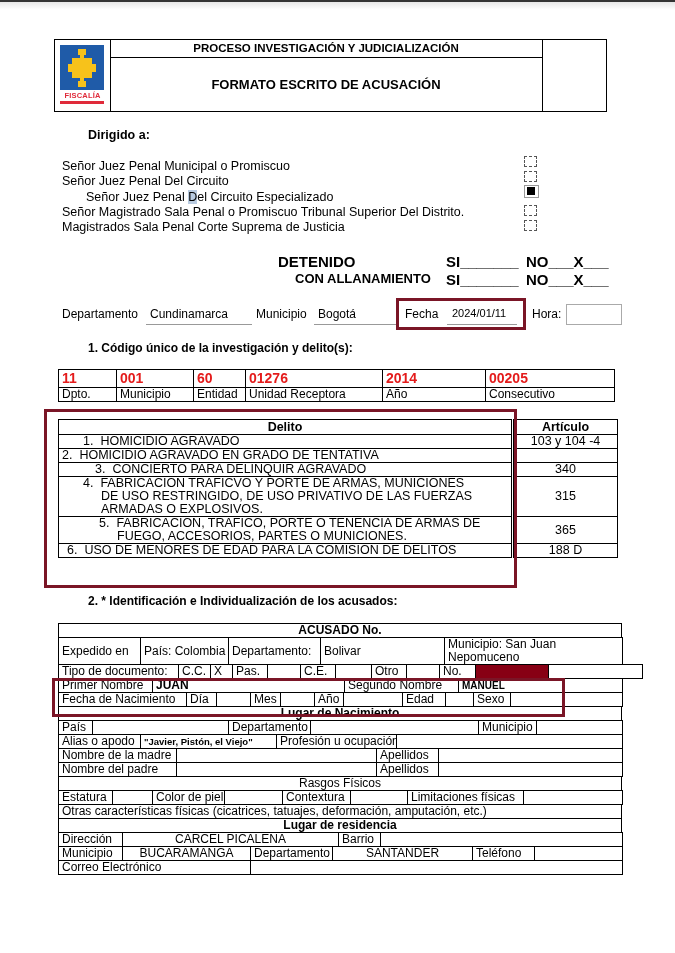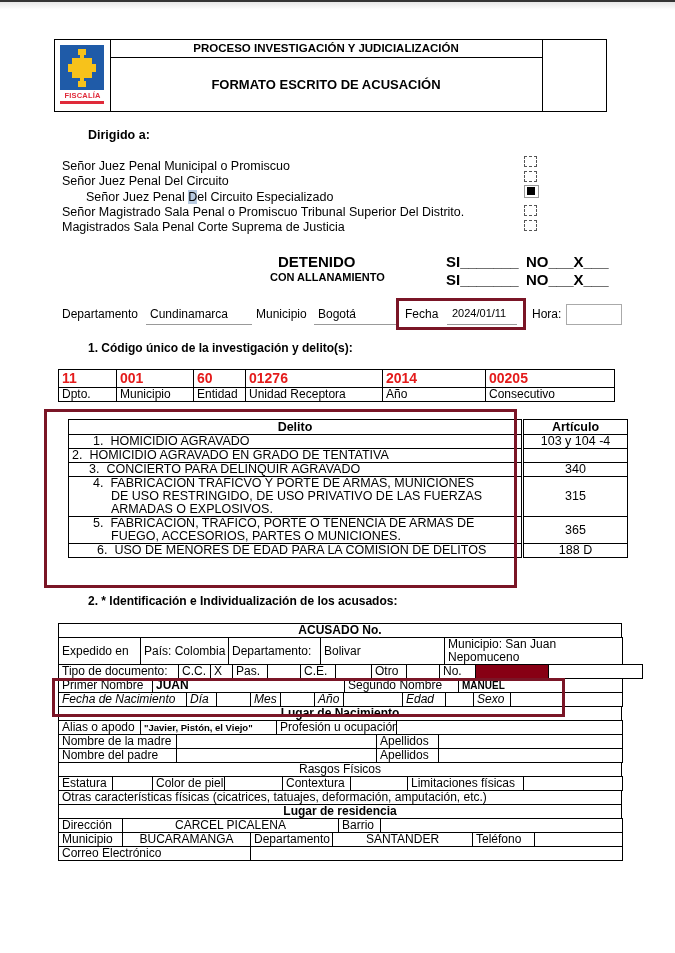--- a/index.html
+++ b/index.html
@@ -83,21 +83,21 @@
 
 <div class="chk" style="left:524px; top:156px;"></div>
 <div class="chk" style="left:524px; top:171px;"></div>
 <div class="chk on" style="left:524px; top:185px; width:15px; height:13px;"></div>
 <div class="chk" style="left:524px; top:205px;"></div>
 <div class="chk" style="left:524px; top:220px;"></div>
 
 <div class="txt bold" style="left:252px; top:253px; font-size:15px;">DETENIDO</div>
 <div class="txt bold" style="left:420px; top:253px; font-size:15px;">SI_______</div>
 <div class="txt bold" style="left:500px; top:253px; font-size:15px;">NO___X___</div>
-<div class="txt bold" style="left:244px; top:271px; font-size:11px;text-align:center;">CON ALLANAMIENTO</div>
+<div class="txt bold" style="left:269px; top:271px; font-size:13px;text-align:center;">CON ALLANAMIENTO</div>
 <div class="txt bold" style="left:420px; top:271px; font-size:15px;">SI_______</div>
 <div class="txt bold" style="left:500px; top:271px; font-size:15px;">NO___X___</div>
 
 <div class="txt" style="left:62px; top:307px; font-size:12px;">Departamento</div>
 <div class="txt" style="left:150px; top:307px; font-size:12px;">Cundinamarca</div>
 <div class="uline" style="left:146px; top:324px; width:106px;"></div>
 <div class="txt" style="left:256px; top:307px; font-size:12px;">Municipio</div>
 <div class="txt" style="left:318px; top:307px; font-size:12px;">Bogotá</div>
 <div class="uline" style="left:314px; top:324px; width:82px;"></div>
 <div class="txt" style="left:405px; top:307px; font-size:12px;">Fecha</div>
@@ -131,59 +131,59 @@
     <td class="lab">Dpto.</td>
     <td class="lab">Municipio</td>
     <td class="lab">Entidad</td>
     <td class="lab">Unidad Receptora</td>
     <td class="lab">Año</td>
     <td class="lab">Consecutivo</td>
   </tr>
 </tbody>
   </table>
 
-<table class="del" style="left:68px; top:419px; width:559px;">
+<table class="del" style="left:58px; top:419px; width:559px;">
   <colgroup>
       <col style="width:454px">
       <col style="width:105px">
     </colgroup>
   <tbody>
       <tr>
     <td class="hd" style="border-right:3px double #000;">Delito</td>
     <td class="hd">Artículo</td>
   </tr>
   <tr>
     <td style="padding-left:24px; border-right:3px double #000;"><span>1.</span>&nbsp;&nbsp;<span>HOMICIDIO AGRAVADO</span></td>
     <td class="c">103 y 104 -4</td>
   </tr>
   <tr>
     <td style="border-right:3px double #000;margin-left:41px;"><span>2.</span>&nbsp;&nbsp;<span>HOMICIDIO AGRAVADO EN GRADO DE TENTATIVA</span></td>
     <td class="c"></td>
   </tr>
   <tr>
-    <td style="padding-left:20px; border-right:3px double #000;margin-left:15px;"><span>3.</span>&nbsp;&nbsp;<span>CONCIERTO PARA DELINQUIR AGRAVADO</span></td>
+    <td style="padding-left:36px; border-right:3px double #000;margin-left:15px;"><span>3.</span>&nbsp;&nbsp;<span>CONCIERTO PARA DELINQUIR AGRAVADO</span></td>
     <td class="c">340</td>
   </tr>
   <tr>
     <td style="padding-left:24px; border-right:3px double #000;">
       <div><span>4.</span>&nbsp;&nbsp;<span>FABRICACION TRAFICVO Y PORTE DE ARMAS, MUNICIONES</span></div>
       <div style="padding-left:18px;">DE USO RESTRINGIDO, DE USO PRIVATIVO DE LAS FUERZAS</div>
       <div style="padding-left:18px;">ARMADAS O EXPLOSIVOS.</div>
     </td>
     <td class="c">315</td>
   </tr>
   <tr>
-    <td style="padding-left:24px; border-right:3px double #000;">
+    <td style="padding-left:40px; border-right:3px double #000;">
       <div><span>5.</span>&nbsp;&nbsp;<span>FABRICACION, TRAFICO, PORTE O TENENCIA DE ARMAS DE</span></div>
       <div style="padding-left:18px;">FUEGO, ACCESORIOS, PARTES O MUNICIONES.</div>
     </td>
     <td class="c">365</td>
   </tr>
   <tr>
-    <td style="padding-left:28px; border-right:3px double #000;"><span>6.</span>&nbsp;&nbsp;<span>USO DE MENORES DE EDAD PARA LA COMISION DE DELITOS</span></td>
+    <td style="padding-left:8px; border-right:3px double #000;"><span>6.</span>&nbsp;&nbsp;<span>USO DE MENORES DE EDAD PARA LA COMISION DE DELITOS</span></td>
     <td class="c">188 D</td>
   </tr>
 </tbody>
   </table>
 <div class="redbox" style="left:44px; top:409px; width:473px; height:179px;"></div>
 
 <div class="txt bold" style="left:62px; top:594px; font-size:12px;">2.  * Identificación e Individualización de los acusados:</div>
 
 <div class="abs" style="left:58px; top:623px; width:564px;">
   <table class="acc" style="position:relative; width:564px;">
@@ -252,21 +252,21 @@
       </colgroup>
     <tbody>
         <tr>
       <td>Primer Nombre</td>
       <td class="bold">JUAN</td>
       <td>Segundo Nombre</td>
       <td class="bold" style="font-size:10px;">MANUEL</td>
     </tr>
   </tbody>
     </table>
-  <table class="acc" style="position:relative; width:564px; margin-top:-1px;font-style:italic;">
+  <table class="acc" style="position:relative; width:564px; margin-top:-1px;">
     <colgroup>
         <col style="width:128px">
         <col style="width:30px">
         <col style="width:34px">
         <col style="width:30px">
         <col style="width:34px">
         <col style="width:29px">
         <col style="width:59px">
         <col style="width:43px">
         <col style="width:28px">
@@ -291,20 +291,40 @@
     </table>
   <table class="acc" style="position:relative; width:564px; margin-top:-1px;">
     <tbody>
         <tr>
           <td class="ctr bold">Lugar de Nacimiento</td>
         </tr>
   </tbody>
     </table>
   <table class="acc" style="position:relative; width:564px; margin-top:-1px;">
     <colgroup>
+        <col style="width:34px">
+        <col style="width:136px">
+        <col style="width:82px">
+        <col style="width:168px">
+        <col style="width:58px">
+        <col style="width:86px">
+      </colgroup>
+    <tbody>
+        <tr>
+      <td>País</td>
+      <td></td>
+      <td>Departamento</td>
+      <td></td>
+      <td>Municipio</td>
+      <td></td>
+    </tr>
+  </tbody>
+    </table>
+  <table class="acc" style="position:relative; width:564px; margin-top:-1px;">
+    <colgroup>
         <col style="width:82px">
         <col style="width:136px">
         <col style="width:120px">
         <col style="width:226px">
       </colgroup>
     <tbody>
         <tr>
       <td>Alias o apodo</td>
       <td class="bold" style="font-size:9.5px;">"Javier, Pistón, el Viejo"</td>
       <td>Profesión u ocupación</td>

